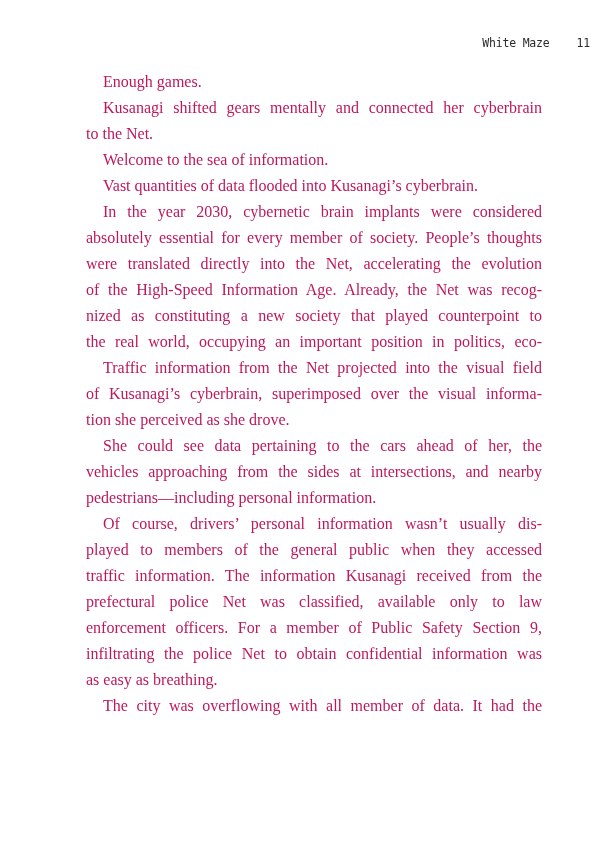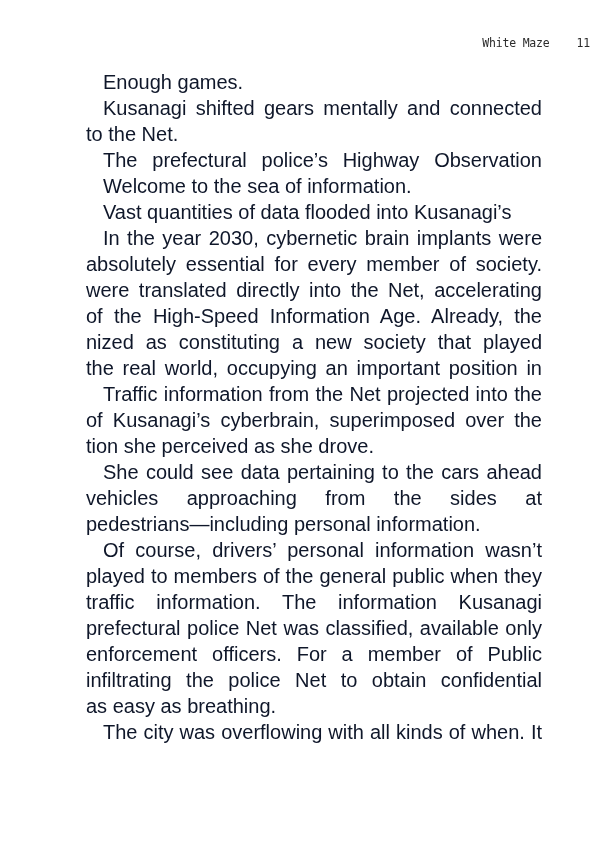--- a/index.html
+++ b/index.html
@@ -28,24 +28,24 @@
     letter-spacing: -0.2px;
     color: #2b2b2b;
     line-height: 14px;
     margin-left: 48px;
   }
   .body-text {
     position: absolute;
     top: 69px;
     left: 86px;
     width: 456px;
-    font-family: Liberation Sans, sans-serif;
-    font-size: 20px;
+    font-family: Liberation Serif, serif;
+    font-size: 16px;
     line-height: 26px;
-    color: #0f172a;
+    color: #be185d;
   }
   .ln {
     height: 26px;
     overflow: hidden;
     text-align: justify;
     text-align-last: justify;
     white-space: normal;
   }
   .ln.e {
     text-align: left;
@@ -62,21 +62,20 @@
 
   <div class="running-header">
     <span>White Maze</span>
     <span>11</span>
   </div>
 
   <div class="body-text">
     <div class="ln in e">Enough games.</div>
     <div class="ln in">Kusanagi shifted gears mentally and connected her cyberbrain</div>
     <div class="ln e">to the Net.</div>
-    <div class="ln in">The prefectural police’s Highway Observation Network opened</div>
     <div class="ln in e">Welcome to the sea of information.</div>
     <div class="ln in e">Vast quantities of data flooded into Kusanagi’s cyberbrain.</div>
     <div class="ln in">In the year 2030, cybernetic brain implants were considered</div>
     <div class="ln">absolutely essential for every member of society. People’s thoughts</div>
     <div class="ln">were translated directly into the Net, accelerating the evolution</div>
     <div class="ln">of the High-Speed Information Age. Already, the Net was recog-</div>
     <div class="ln">nized as constituting a new society that played counterpoint to</div>
     <div class="ln">the real world, occupying an important position in politics, eco-</div>
     <div class="ln in">Traffic information from the Net projected into the visual field</div>
     <div class="ln">of Kusanagi’s cyberbrain, superimposed over the visual informa-</div>
@@ -84,16 +83,16 @@
     <div class="ln in">She could see data pertaining to the cars ahead of her, the</div>
     <div class="ln">vehicles approaching from the sides at intersections, and nearby</div>
     <div class="ln e">pedestrians—including personal information.</div>
     <div class="ln in">Of course, drivers’ personal information wasn’t usually dis-</div>
     <div class="ln">played to members of the general public when they accessed</div>
     <div class="ln">traffic information. The information Kusanagi received from the</div>
     <div class="ln">prefectural police Net was classified, available only to law</div>
     <div class="ln">enforcement officers. For a member of Public Safety Section 9,</div>
     <div class="ln">infiltrating the police Net to obtain confidential information was</div>
     <div class="ln e">as easy as breathing.</div>
-    <div class="ln in">The city was overflowing with all kinds of when. It had the</div>
+    <div class="ln in">The city was overflowing with all member of data. It had the</div>
   </div>
 
 </div>
 
 </body></html>

